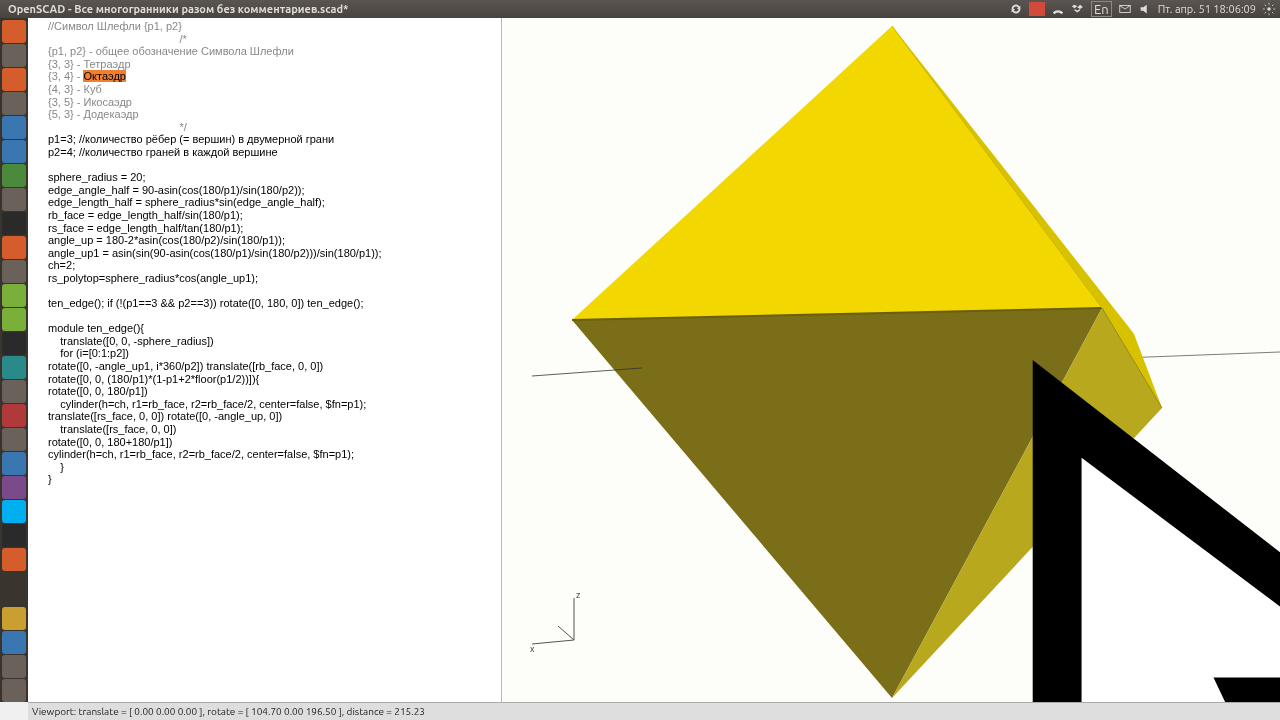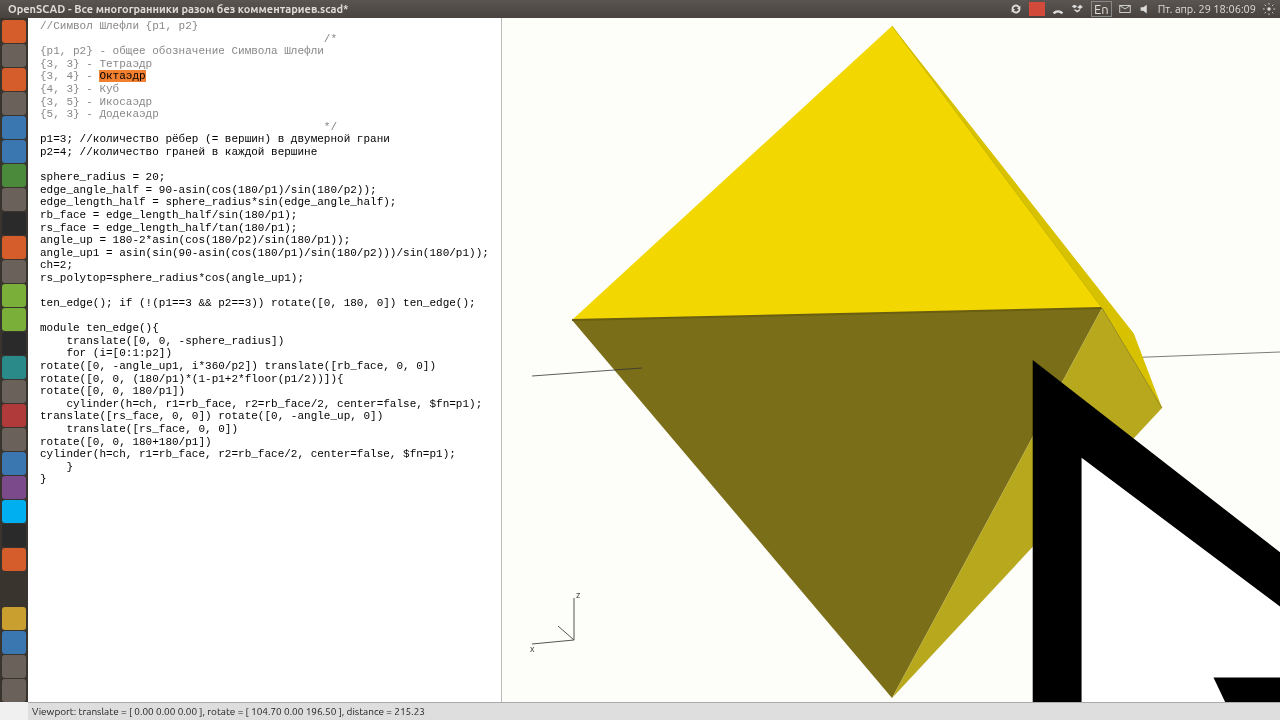--- a/index.html
+++ b/index.html
@@ -21,21 +21,21 @@
 .launcher .tile.green { background: #4a8a3a; }
 .launcher .tile.red { background: #b03a3a; }
 .launcher .tile.yellow { background: #c9a030; }
 .launcher .tile.dark { background: #2a2a2a; }
 .launcher .tile.purple { background: #7a4a8a; }
 .launcher .tile.teal { background: #2a8a8a; }
 .launcher .tile.lgreen { background: #7ab03a; }
 .launcher .tile.skype { background: #00aff0; }
 
 .workspace { position: absolute; top: 18px; left: 28px; right: 0; bottom: 18px; display: flex; background: #fff; }
-.editor { width: 474px; background: #fff; font-family: Liberation Mono, monospace; font-size: 11px; line-height: 12.6px; color: #000; padding: 2px 12px; border-right: 1px solid #bbb; overflow: hidden; white-space: pre; }
+.editor { width: 474px; background: #fff; font-family: Liberation Sans, sans-serif; font-size: 11px; line-height: 12.6px; color: #000; padding: 2px 20px; border-right: 1px solid #bbb; overflow: hidden; white-space: pre; }
 .editor .cm { color: #888; }
 .editor .hl { background: #f08030; color: #000; }
 
 .viewport { flex: 1; position: relative; background: #fdfdf9; overflow: hidden; }
 .viewport svg { position: absolute; top: 0; left: 0; width: 100%; height: 100%; }
 
 .statusbar { position: absolute; left: 28px; right: 0; bottom: 0; height: 18px; background: #dedede; color: #222; font-size: 10px; display: flex; align-items: center; padding: 0 4px; border-top: 1px solid #aaa; }
 .cursor-ptr { position: absolute; width: 10px; height: 14px; z-index: 10; pointer-events: none; }
 </style>
 </head>
@@ -65,21 +65,21 @@
         <svg viewBox="0 0 16 16" width="14" height="14">
           <rect x="2" y="4" width="12" height="8" fill="none" stroke="#ddd"></rect>
           <path d="M2 4l6 4 6-4" stroke="#ddd" fill="none"></path>
         </svg>
       </span>
     <span class="icon">
         <svg viewBox="0 0 16 16" width="14" height="14">
           <path d="M3 6h3l4-3v10l-4-3H3z" fill="#ddd"></path>
         </svg>
       </span>
-    <span class="clock">Пт. апр. 29 18:06:09</span>
+    <span class="clock">Пт. апр. 51 18:06:09</span>
     <span class="icon">
         <svg viewBox="0 0 16 16" width="14" height="14">
           <circle cx="8" cy="8" r="2" fill="#ddd"></circle>
           <path d="M8 1v2M8 13v2M1 8h2M13 8h2M3 3l1.5 1.5M11.5 11.5L13 13M3 13l1.5-1.5M11.5 4.5L13 3" stroke="#ddd"></path>
         </svg>
       </span>
   </div>
 </div>
 
 <div class="launcher">

